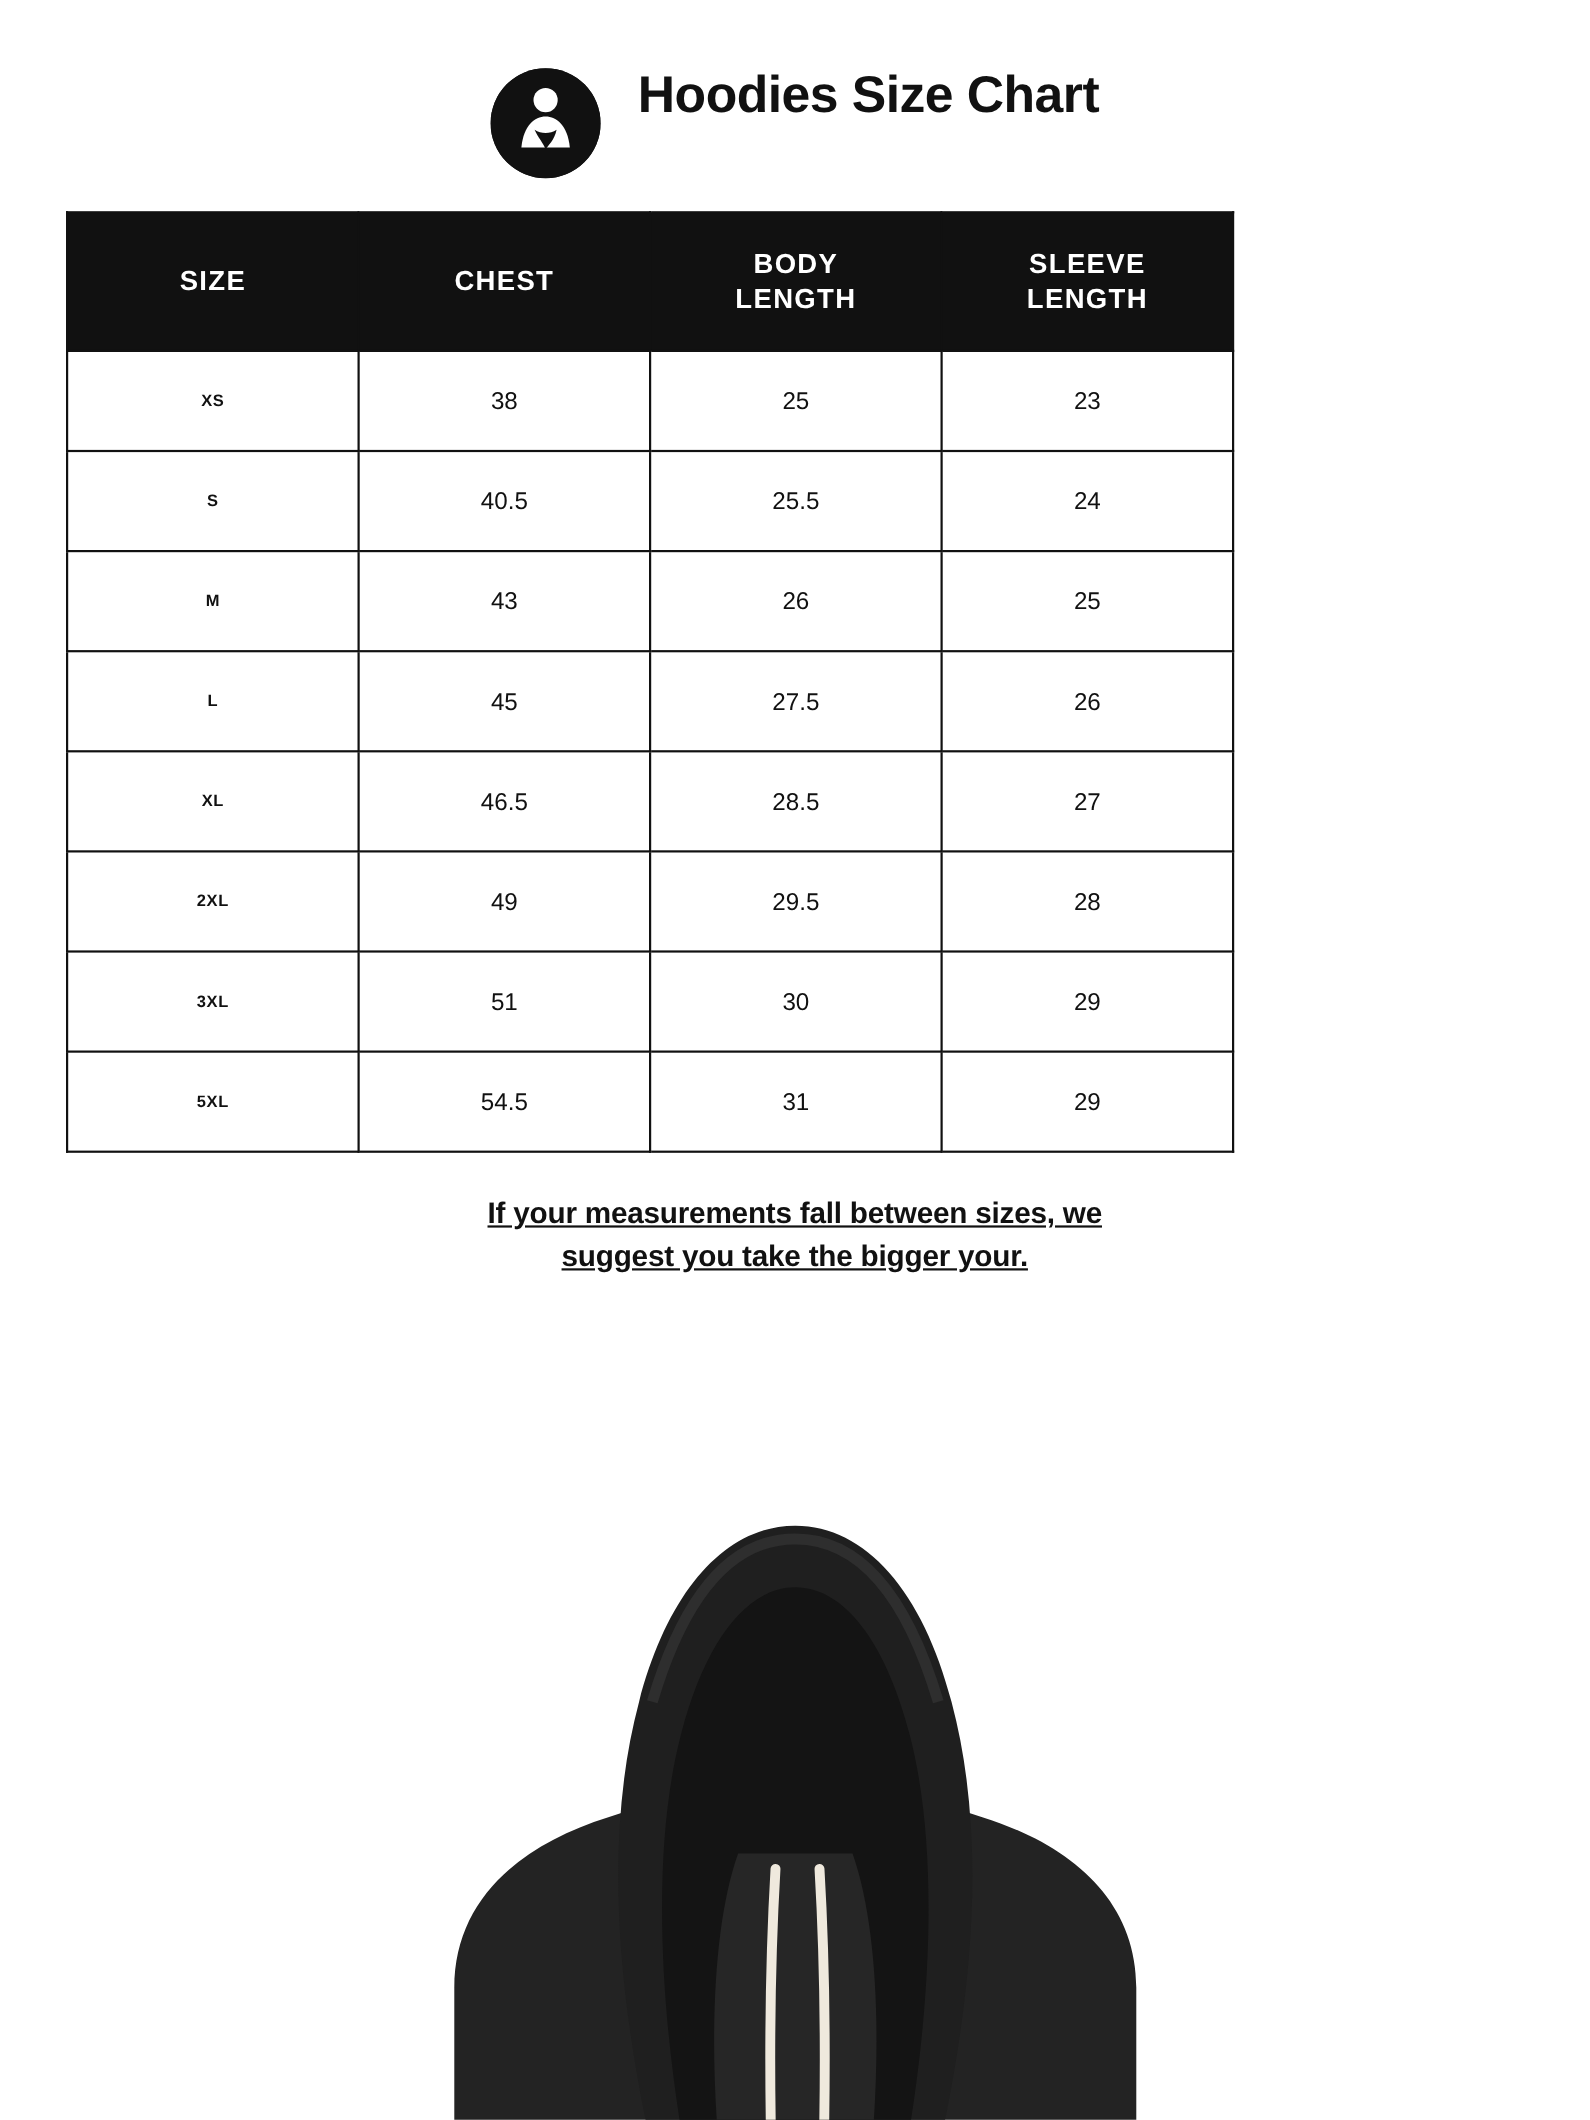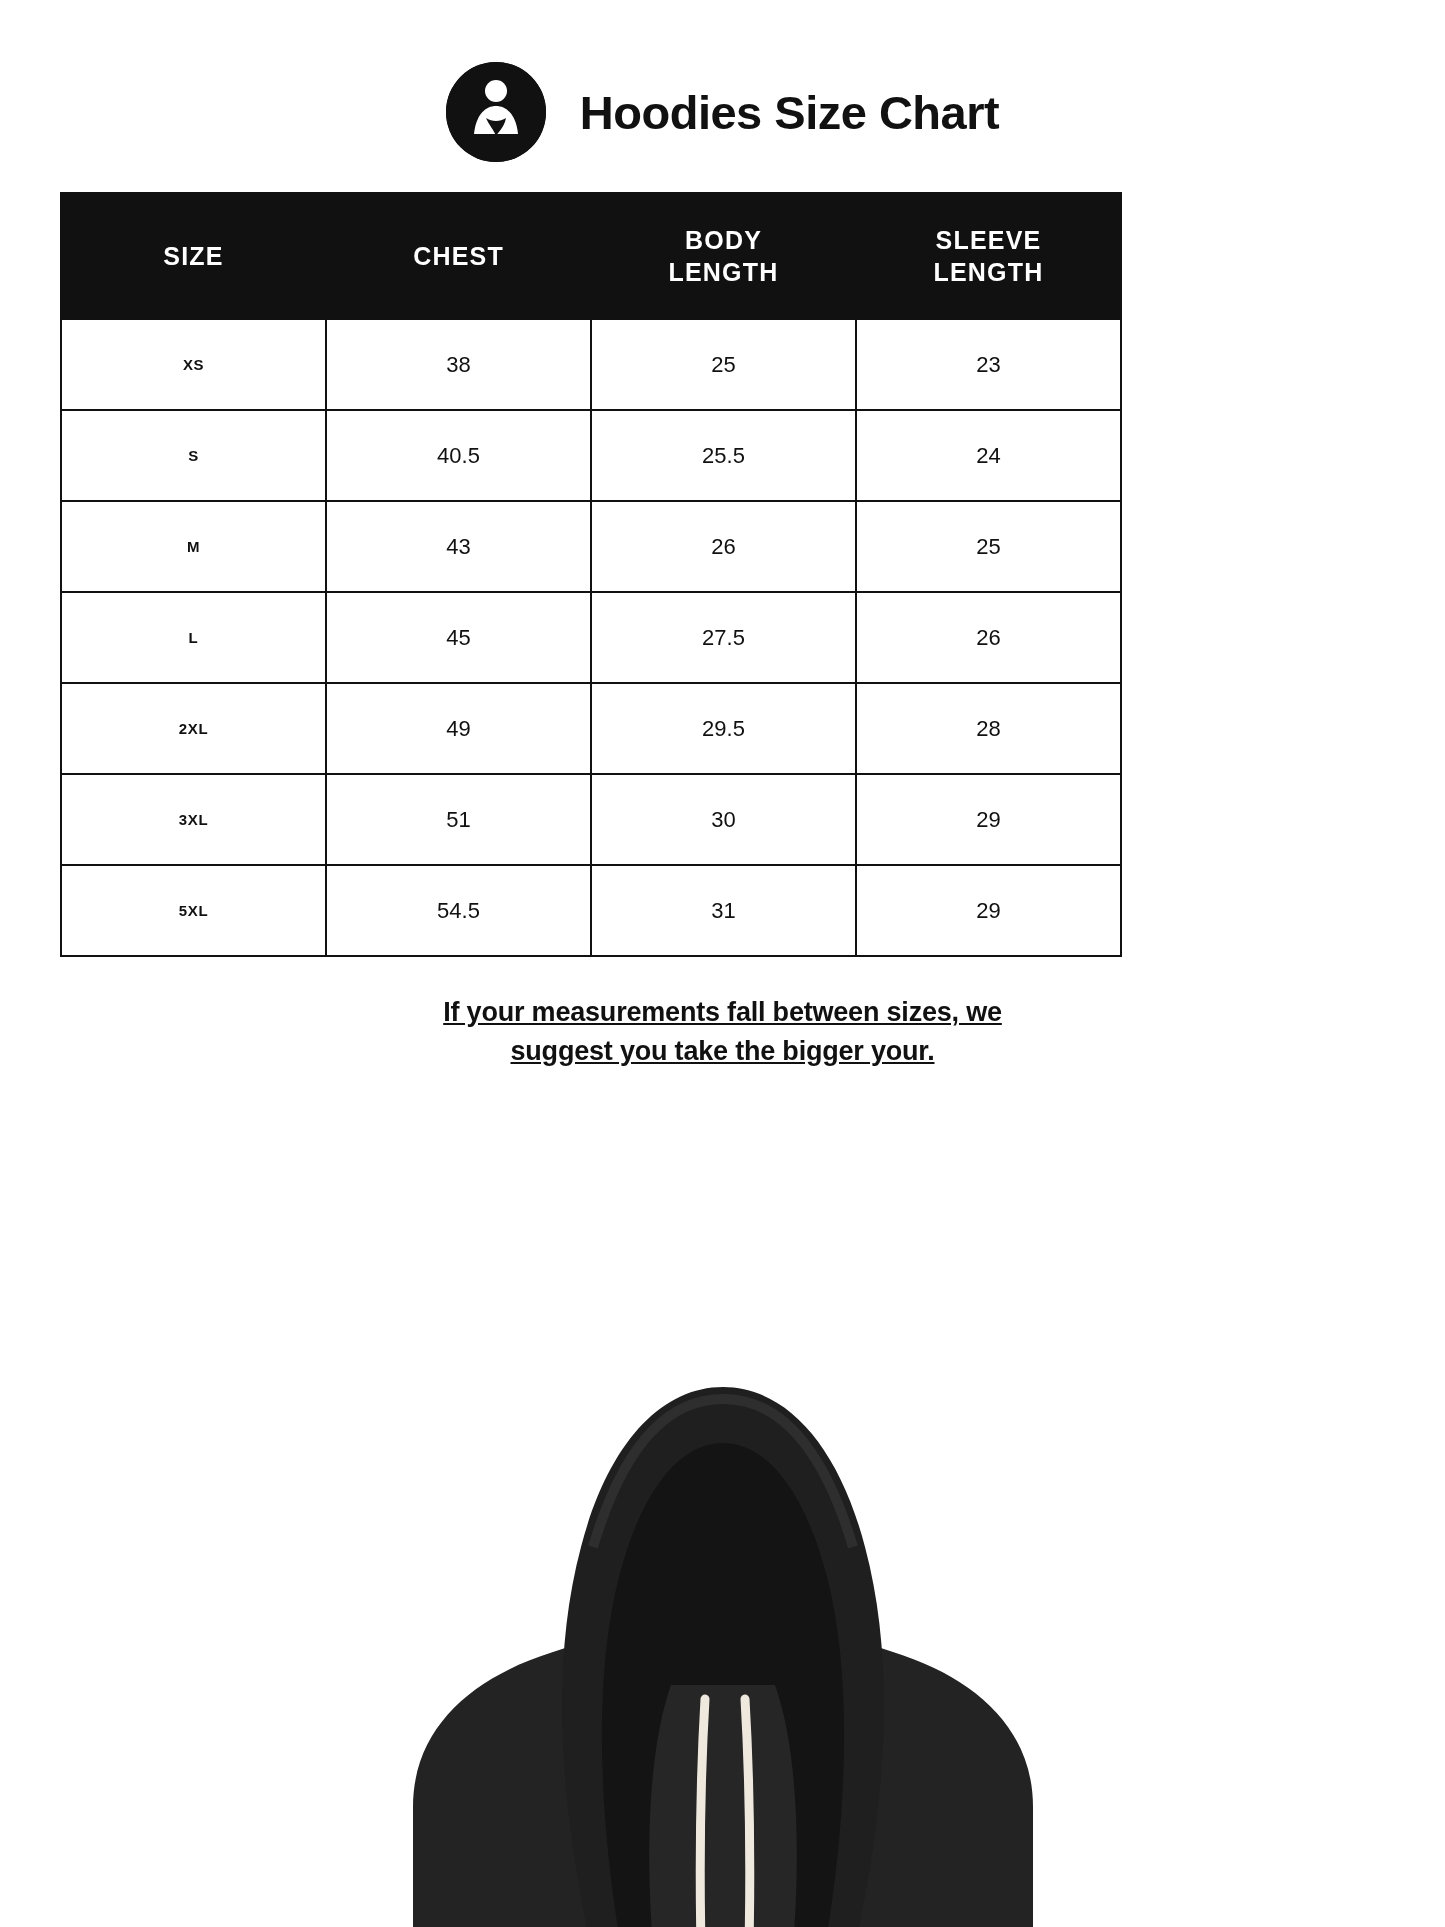--- a/index.html
+++ b/index.html
@@ -20,21 +20,21 @@
   .page {
     width: 1445px;
     height: 1927px;
     position: relative;
     background: #ffffff;
   }
 
   
   .header {
     display: flex;
-    align-items: center;
+    align-items: flex-start;
     justify-content: center;
     gap: 34px;
     padding-top: 62px;
     padding-bottom: 10px;
   }
   .logo-badge {
     width: 100px;
     height: 100px;
     border-radius: 50%;
     background: #111111;
@@ -184,20 +184,26 @@
           <td>26</td>
           <td>25</td>
         </tr>
         <tr>
           <td class="size-cell">L</td>
           <td>45</td>
           <td>27.5</td>
           <td>26</td>
         </tr>
         <tr>
+          <td class="size-cell">XL</td>
+          <td>46.5</td>
+          <td>28.5</td>
+          <td>27</td>
+        </tr>
+        <tr>
           <td class="size-cell">2XL</td>
           <td>49</td>
           <td>29.5</td>
           <td>28</td>
         </tr>
         <tr>
           <td class="size-cell">3XL</td>
           <td>51</td>
           <td>30</td>
           <td>29</td>

